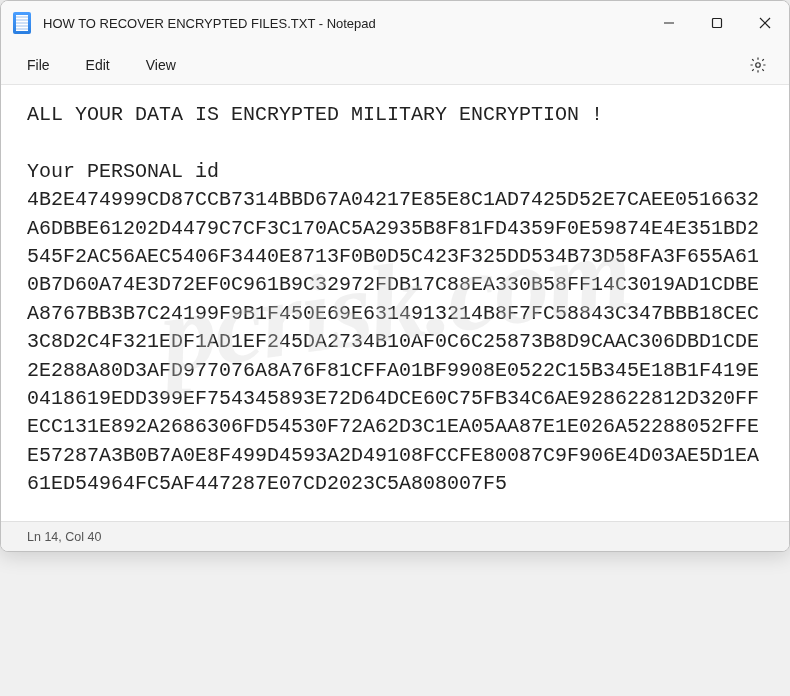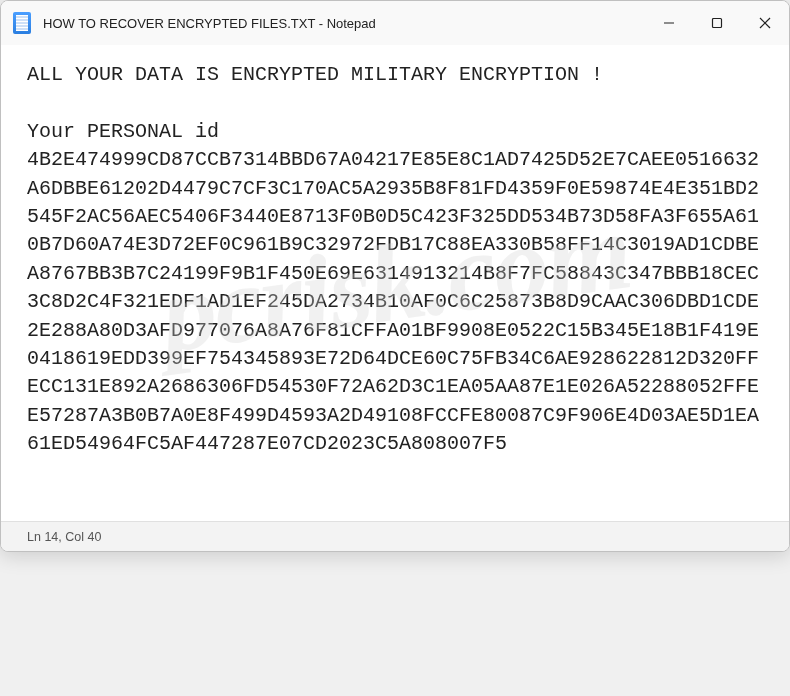--- a/index.html
+++ b/index.html
@@ -152,20 +152,32 @@
       </div>
       <div class="win-btn">
         <svg width="12" height="12">
             <line x1="1" y1="1" x2="11" y2="11"></line>
             <line x1="11" y1="1" x2="1" y2="11"></line>
           </svg>
       </div>
     </div>
   </div>
 
+  <div class="menubar">
+    <div class="menu-item">File</div>
+    <div class="menu-item">Edit</div>
+    <div class="menu-item">View</div>
+    <div class="menu-spacer"></div>
+    <div class="gear">
+      <svg width="18" height="18" viewBox="0 0 24 24" fill="none" stroke="#333" stroke-width="1.6">
+        <circle cx="12" cy="12" r="3"></circle>
+        <path d="M12 2v3M12 19v3M4.2 4.2l2.1 2.1M17.7 17.7l2.1 2.1M2 12h3M19 12h3M4.2 19.8l2.1-2.1M17.7 6.3l2.1-2.1"></path>
+      </svg>
+    </div>
+  </div>
 
   <div class="content-wrap">
     <div class="content">ALL YOUR DATA IS ENCRYPTED MILITARY ENCRYPTION !
 
 Your PERSONAL id
 4B2E474999CD87CCB7314BBD67A04217E85E8C1AD7425D52E7CAEE0516632A6DBBE61202D4479C7CF3C170AC5A2935B8F81FD4359F0E59874E4E351BD2545F2AC56AEC5406F3440E8713F0B0D5C423F325DD534B73D58FA3F655A610B7D60A74E3D72EF0C961B9C32972FDB17C88EA330B58FF14C3019AD1CDBEA8767BB3B7C24199F9B1F450E69E6314913214B8F7FC58843C347BBB18CEC3C8D2C4F321EDF1AD1EF245DA2734B10AF0C6C25873B8D9CAAC306DBD1CDE2E288A80D3AFD977076A8A76F81CFFA01BF9908E0522C15B345E18B1F419E0418619EDD399EF754345893E72D64DCE60C75FB34C6AE928622812D320FFECC131E892A2686306FD54530F72A62D3C1EA05AA87E1E026A52288052FFEE57287A3B0B7A0E8F499D4593A2D49108FCCFE80087C9F906E4D03AE5D1EA61ED54964FC5AF447287E07CD2023C5A808007F5
 
 
 
 If you want to get a decoder, you need to pay !

